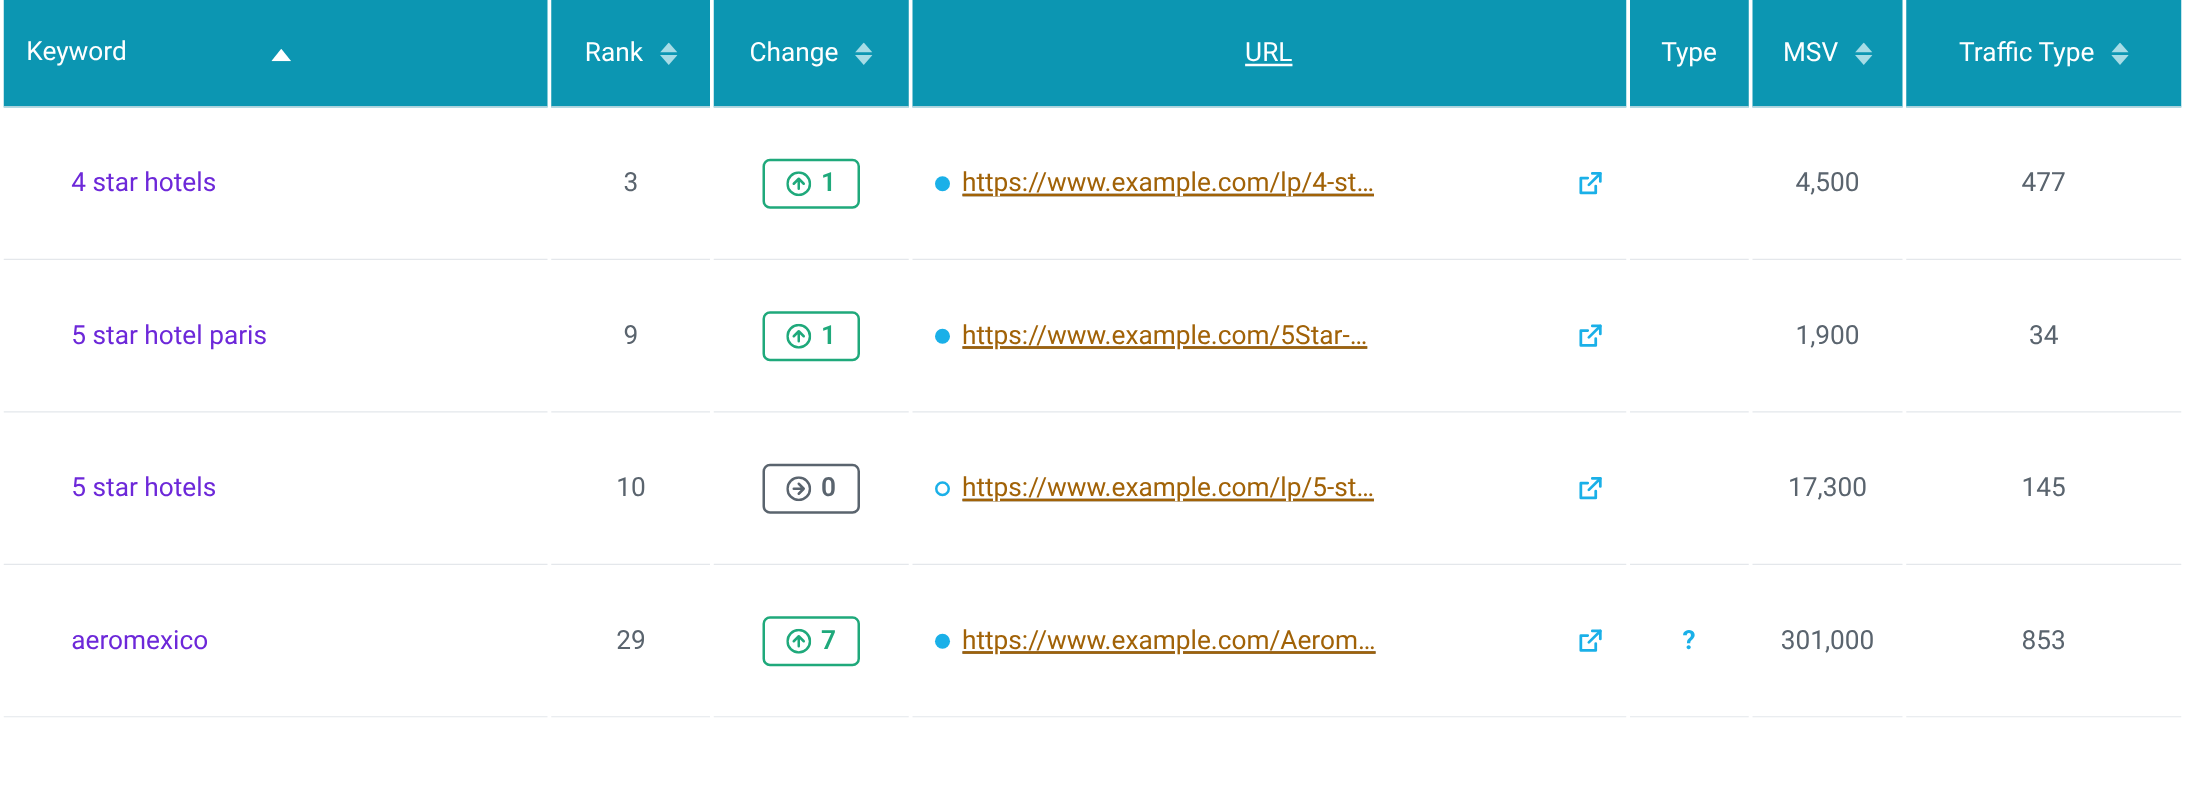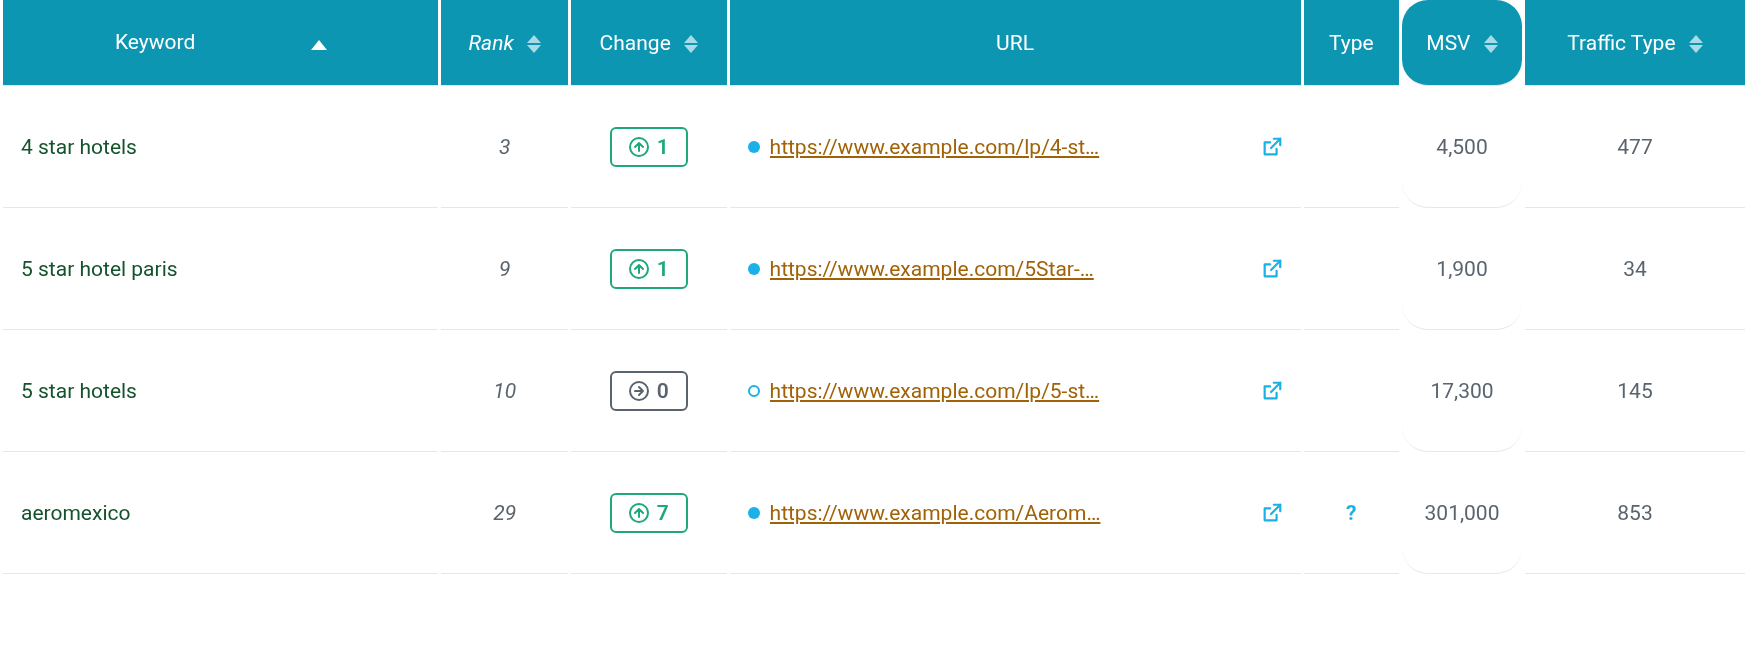--- a/index.html
+++ b/index.html
@@ -29,38 +29,39 @@
   .th {
     background: #0c96b2;
     color: #fff;
     height: 86px;
     font-weight: 400;
     text-align: center;
     white-space: nowrap;
     cursor: pointer;
     position: relative;
   }
-  .th.left { text-align: center; margin-left: 19px; }
+  .th.left { text-align: left; margin-left: 19px; }
   .td {
     height: 122px;
     color: #5a646e;
     text-align: center;
   }
   .td.left { text-align: left; }
   .col-keyword { width: 392px; }
-  .col-rank    { width: 114px; font-style: italic; }
+  .col-rank    { width: 114px; }
   .col-change  { width: 140px; }
-  .col-url     { width: 514px; }
+  .col-url     { width: 514px; text-decoration: underline; }
   .col-type    { width:  86px; }
-  .col-msv     { width: 108px; border-radius: 26px; }
+  .col-msv     { width: 108px; }
   .col-traffic { width: 198px; }
 
   .kw-link {
-    color: #14532d;
+    color: #6d28d9;
     text-decoration: none;
+    margin-left: 36px;
   }
 
   .sort-icons {
     display: inline-flex;
     flex-direction: column;
     vertical-align: middle;
     margin-left: 8px;
     line-height: 0;
     gap: 2px;
   }

